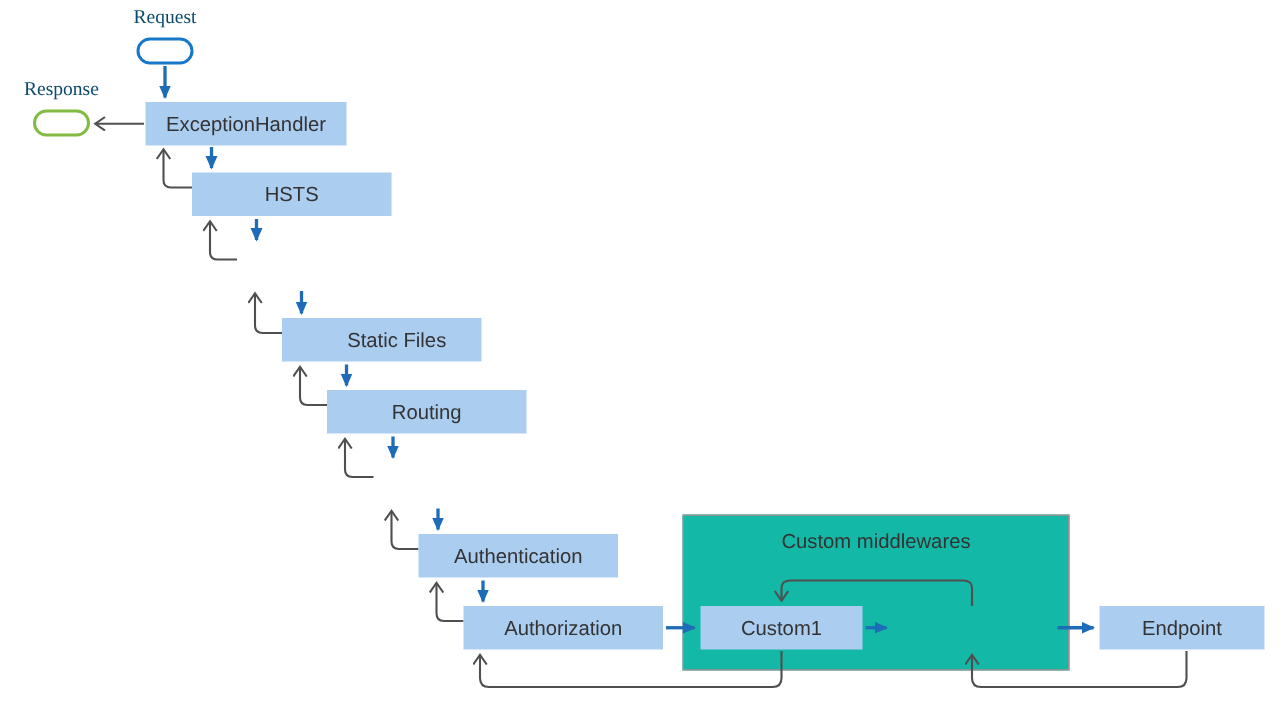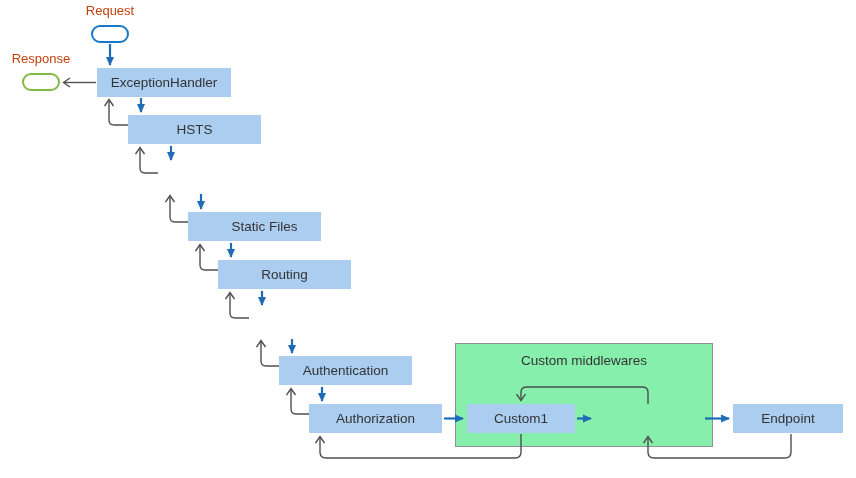--- a/index.html
+++ b/index.html
@@ -1,35 +1,35 @@
 <!DOCTYPE html>
 <html><head>
 <meta charset="utf-8">
 <style>
   html,body{margin:0;padding:0;background:#ffffff;}
   body{width:856px;height:478px;font-family:"Liberation Sans",sans-serif;}
   .stage{position:relative;width:856px;height:478px;background:#ffffff;overflow:hidden;}
 
   .group{position:absolute;left:455px;top:343px;width:258px;height:104px;
-         background:#86efac;border:1px solid #919191;box-sizing:border-box;z-index:1;}
+         background:#14b8a6;border:1px solid #919191;box-sizing:border-box;z-index:1;}
   .group-title{position:absolute;top:9px;left:0;width:100%;text-align:center;
          font-size:13.5px;color:#333;}
 
   svg.wires{position:absolute;left:0;top:0;z-index:2;}
 
   .pbox{position:absolute;height:29px;background:#abcdf0;color:#333;
         font-size:13.5px;display:flex;align-items:center;justify-content:center;
         z-index:3;box-sizing:border-box;}
 
   .pill{position:absolute;width:38px;height:18px;border-radius:9px;
         background:#ffffff;box-sizing:border-box;z-index:3;}
   .pill-request{border:2.4px solid #1778c8;}
   .pill-response{border:2.4px solid #82bb42;}
 
-  .lbl{position:absolute;font-size:13px;color:#c2410c;text-align:center;z-index:3;}
+  .lbl{position:absolute;font-size:13px;color:#0c4a6e;text-align:center;z-index:3;font-family:Liberation Serif, serif;}
 </style>
 </head>
 <body>
 
 <div class="stage">
 
   <div class="group">
     <div class="group-title">Custom middlewares</div>
   </div>
 

